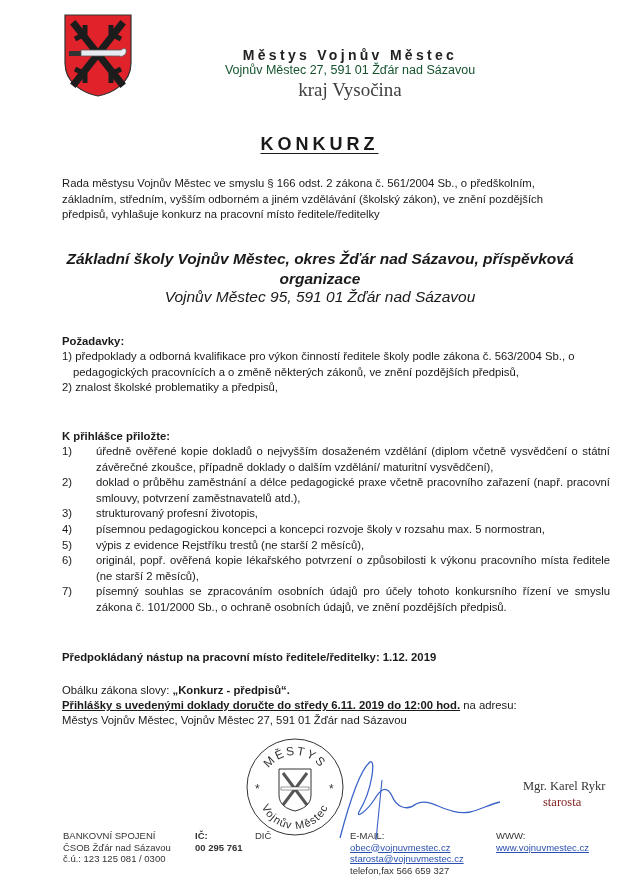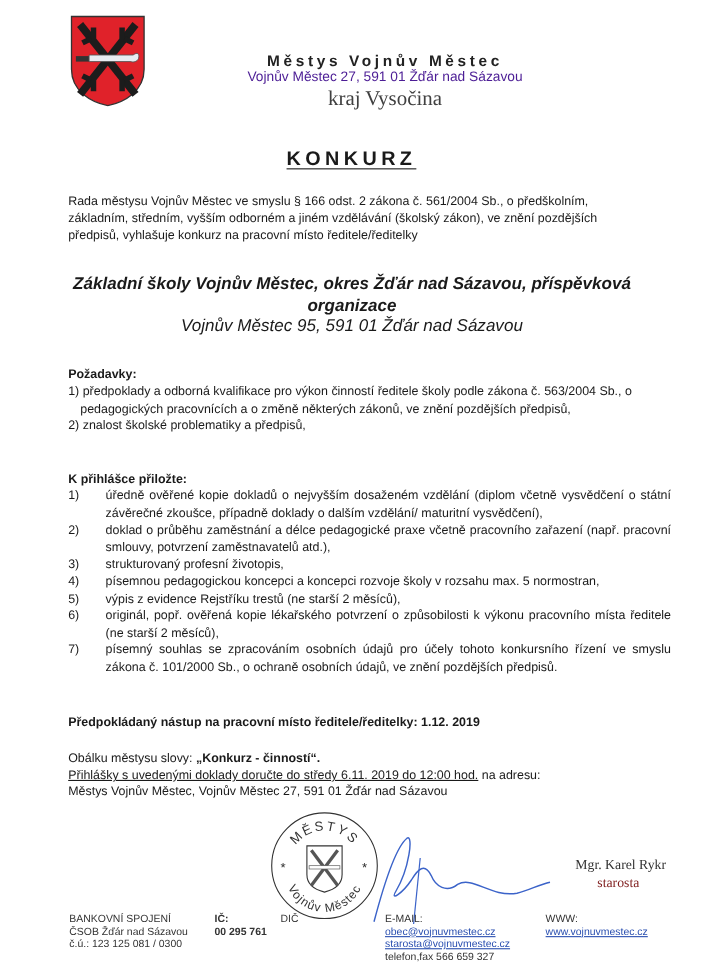--- a/index.html
+++ b/index.html
@@ -2,21 +2,21 @@
 <html><head>
 <meta charset="utf-8">
 <style>
   html, body { margin: 0; padding: 0; background: #ffffff; }
   body { width: 639px; height: 890px; position: relative; overflow: hidden; color: #1a1a1a;
          font-family: "Liberation Sans", sans-serif; }
   .abs { position: absolute; }
   .crest { left: 63px; top: 13px; width: 70px; height: 84px; }
   .hdr-title { left: 150px; top: 47px; width: 400px; text-align: center; font-weight: bold;
                font-size: 14px; letter-spacing: 3.3px; color: #222; }
-  .hdr-addr { left: 150px; top: 63px; width: 400px; text-align: center; font-size: 12.5px; color: #4c1d95; }
+  .hdr-addr { left: 150px; top: 63px; width: 400px; text-align: center; font-size: 12.5px; color: #14532d; }
   .hdr-region { left: 150px; top: 79px; width: 400px; text-align: center; font-family: "Liberation Serif", serif;
                 font-size: 19px; color: #404040; }
   .title { left: 0; top: 134px; width: 639px; text-align: center; font-weight: bold; font-size: 18px;
            letter-spacing: 4px; text-decoration: underline; text-underline-offset: 3px; }
   .body { font-family: "Liberation Sans", sans-serif; font-size: 11.3px; line-height: 15.6px; color: #1a1a1a; }
   .intro { left: 62px; top: 176px; width: 530px; }
   .school-name { left: 40px; top: 249px; width: 560px; text-align: center; font-style: italic; font-weight: bold;
                  font-size: 15.5px; line-height: 20px; }
   .school-addr { left: 40px; top: 288px; width: 560px; text-align: center; font-style: italic; font-size: 15.5px; }
   .req-head { left: 62px; top: 334px; font-weight: bold; }
@@ -24,21 +24,21 @@
   .req-list li { padding-left: 0; }
   .req-list .cont { padding-left: 11px; }
   .att-head { left: 62px; top: 429px; font-weight: bold; }
   .att-list { left: 62px; top: 444px; width: 548px; margin: 0; padding: 0; list-style: none; }
   .att-list li { display: flex; }
   .att-list .num { width: 34px; flex: none; }
   .att-list .txt { flex: 1; text-align: justify; }
   .start { left: 62px; top: 650px; font-weight: bold; }
   .envelope { left: 62px; top: 683px; }
   .deliver { left: 62px; top: 698px; }
-  .deliver .u { font-weight: normal; text-decoration: underline; }
+  .deliver .u { font-weight: bold; text-decoration: underline; }
   .recipient { left: 62px; top: 713px; }
   .stamp { left: 245px; top: 737px; width: 100px; height: 100px; }
   .sig { left: 330px; top: 760px; width: 180px; height: 80px; }
   .mayor-name { left: 523px; top: 779px; font-family: "Liberation Serif", serif; font-size: 12.5px; color: #333; }
   .mayor-role { left: 543px; top: 795px; font-family: "Liberation Serif", serif; font-size: 12.5px; color: #7f1d1d; }
   .foot { font-family: "Liberation Sans", sans-serif; font-size: 9.5px; line-height: 11.5px; color: #333; }
   .foot a { color: #2a4fb0; text-decoration: underline; }
   .f-bank { left: 63px; top: 830px; }
   .f-ic { left: 195px; top: 830px; font-weight: bold; }
   .f-dic { left: 255px; top: 830px; }
@@ -117,21 +117,21 @@
     </li>
   <li>
       <span class="num">7)</span>
       <span class="txt">písemný souhlas se zpracováním osobních údajů pro účely tohoto konkursního řízení ve smyslu zákona č. 101/2000 Sb., o ochraně osobních údajů, ve znění pozdějších předpisů.</span>
     </li>
 </ul>
 
 <div class="abs body start">Předpokládaný nástup na pracovní místo ředitele/ředitelky: 1.12. 2019</div>
 
 <div class="abs body envelope">
-  <span>Obálku městysu slovy: </span><b>„Konkurz - činností“.</b>
+  <span>Obálku zákona slovy: </span><b>„Konkurz - předpisů“.</b>
 </div>
 <div class="abs body deliver">
   <span class="u">Přihlášky s uvedenými doklady doručte do středy 6.11. 2019 do 12:00 hod.</span><span> na adresu:</span>
 </div>
 <div class="abs body recipient">Městys Vojnův Městec, Vojnův Městec 27, 591 01 Žďár nad Sázavou</div>
 
 <div class="abs stamp">
   <svg width="100" height="100" viewBox="0 0 100 100">
     <defs>
       <path id="arcTop" d="M18 50 A32 32 0 0 1 82 50"></path>

